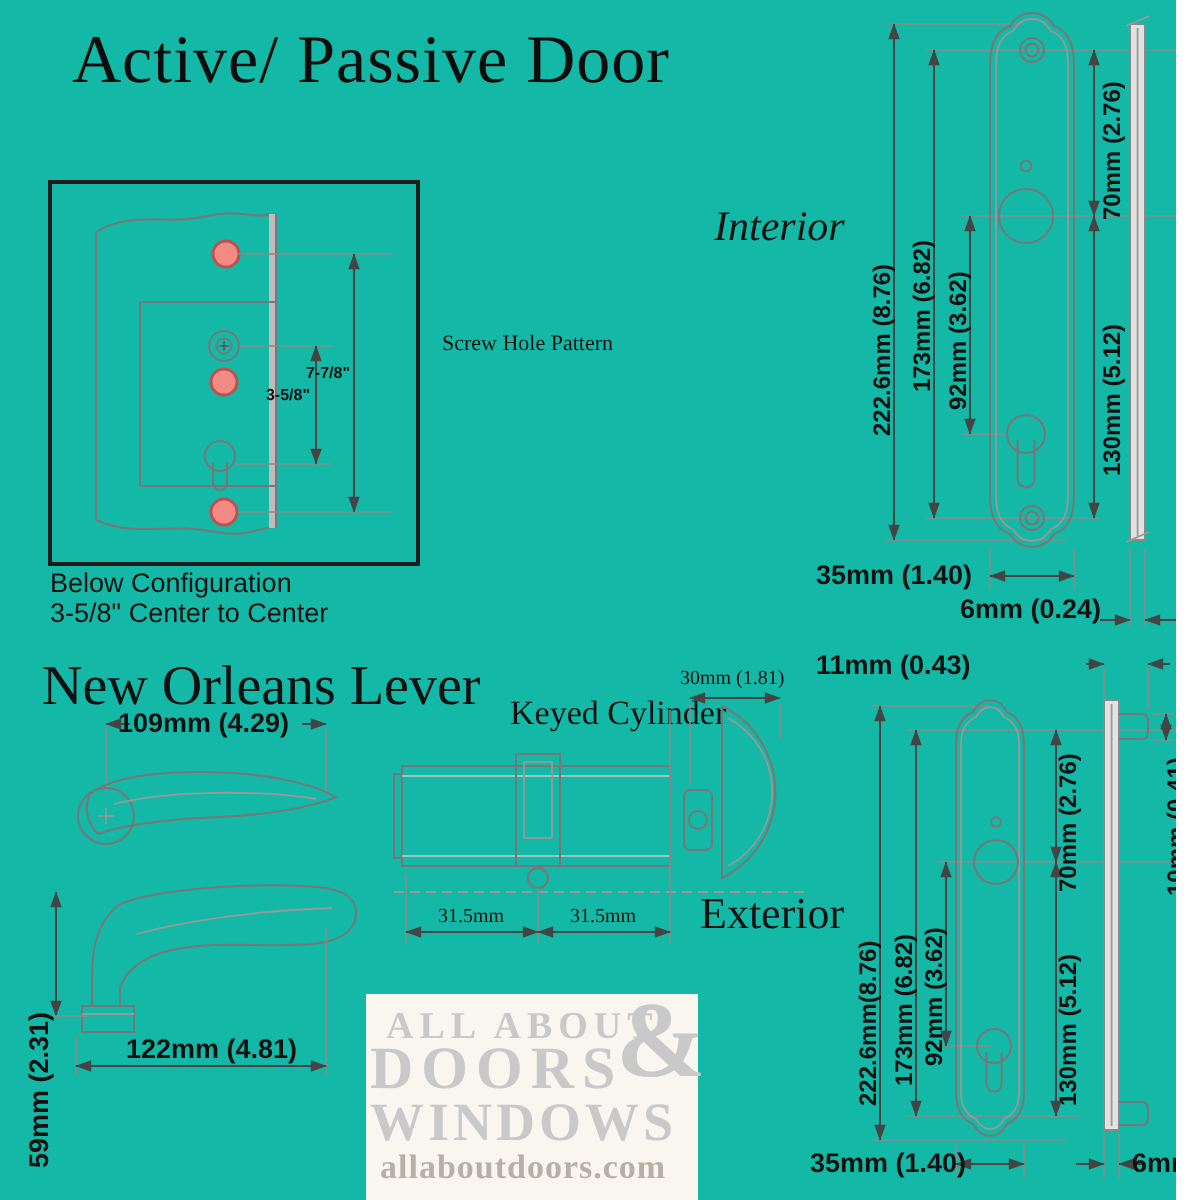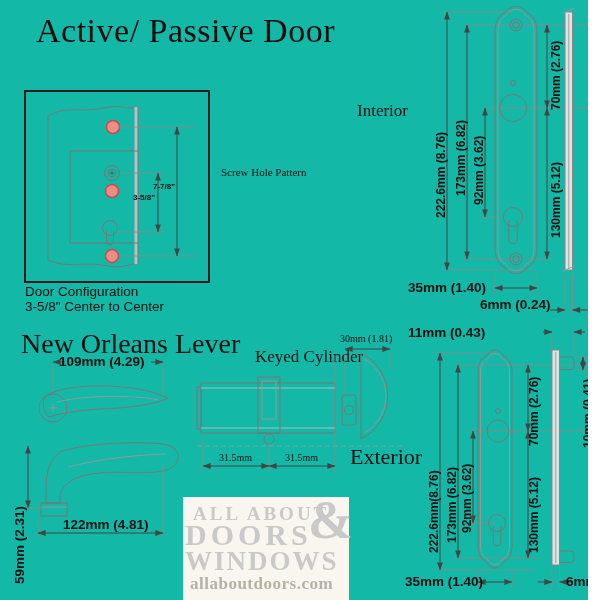--- a/index.html
+++ b/index.html
@@ -3,21 +3,21 @@
 <meta charset="utf-8">
 <style>
   html,body{margin:0;padding:0;background:#fff;}
   #stage{position:relative;width:588px;height:600px;background:#14b8a6;overflow:hidden;
          font-family:"Liberation Sans",sans-serif;color:#111;}
   .abs{position:absolute;}
   .serif{font-family:"Liberation Serif",serif;}
   .title{left:36px;top:12px;font-size:34px;color:#0d0d0d;white-space:nowrap;letter-spacing:.5px;}
   .screw-box{left:24px;top:90px;width:182px;height:189px;border:2px solid #1c1c1c;}
   .screw-label{left:221px;top:166px;font-size:11px;white-space:nowrap;}
-  .interior-label{left:357px;top:101px;font-size:17px;}
+  .interior-label{left:357px;top:101px;font-size:21px;font-style:italic;}
   .exterior-label{left:350px;top:444px;font-size:22px;}
   .config{left:25px;top:284px;font-size:13.5px;line-height:15px;white-space:nowrap;}
   .lever-title{left:21px;top:328px;font-size:28px;white-space:nowrap;}
   .cyl-title{left:228px;top:347px;font-size:17px;white-space:nowrap;margin-left:27px;}
   .wm{left:183px;top:497px;width:166px;height:103px;background:#f8f6ee;
       font-family:"Liberation Serif",serif;font-weight:bold;color:#c9c9c9;}
   .wm span{position:absolute;white-space:nowrap;}
   .wm .l1{left:10px;top:6px;font-size:19px;letter-spacing:3px;}
   .wm .amp{right:-4px;top:-8px;font-size:54px;}
   .wm .l2{left:2px;top:21px;font-size:30px;letter-spacing:4px;}
@@ -164,21 +164,21 @@
       <text class="dimtxt" transform="translate(56,225) rotate(-90)">173mm (6.82)</text>
       <text class="dimtxt" transform="translate(71,215) rotate(-90)">92mm (3.62)</text>
       <text class="dimtxt" transform="translate(138,128) rotate(-90)">70mm (2.76)</text>
       <text class="dimtxt" transform="translate(138,235) rotate(-90)">130mm (5.12)</text>
       <text class="dimtxt-h" x="5" y="268">35mm (1.40)</text>
       <text class="dimtxt-h" x="166" y="268">6mm</text>
     </g>
   </svg>
 
   <div class="abs config">
-    <div>Door Configuration</div>
+    <div>Below Configuration</div>
     <div>3-5/8" Center to Center</div>
   </div>
 
   <div class="abs serif lever-title">New Orleans Lever</div>
 
   <svg class="abs" style="left:15px;top:350px;" width="175" height="84" viewBox="0 0 175 84">
     <g>
       <line class="dim" x1="50" y1="12" x2="38" y2="12" marker-end="url(#arr)"></line>
       <line class="dim" x1="136" y1="12" x2="148" y2="12" marker-end="url(#arr)"></line>
       <path class="ext" d="M38,14 L38,46 M148,14 L148,47"></path>

